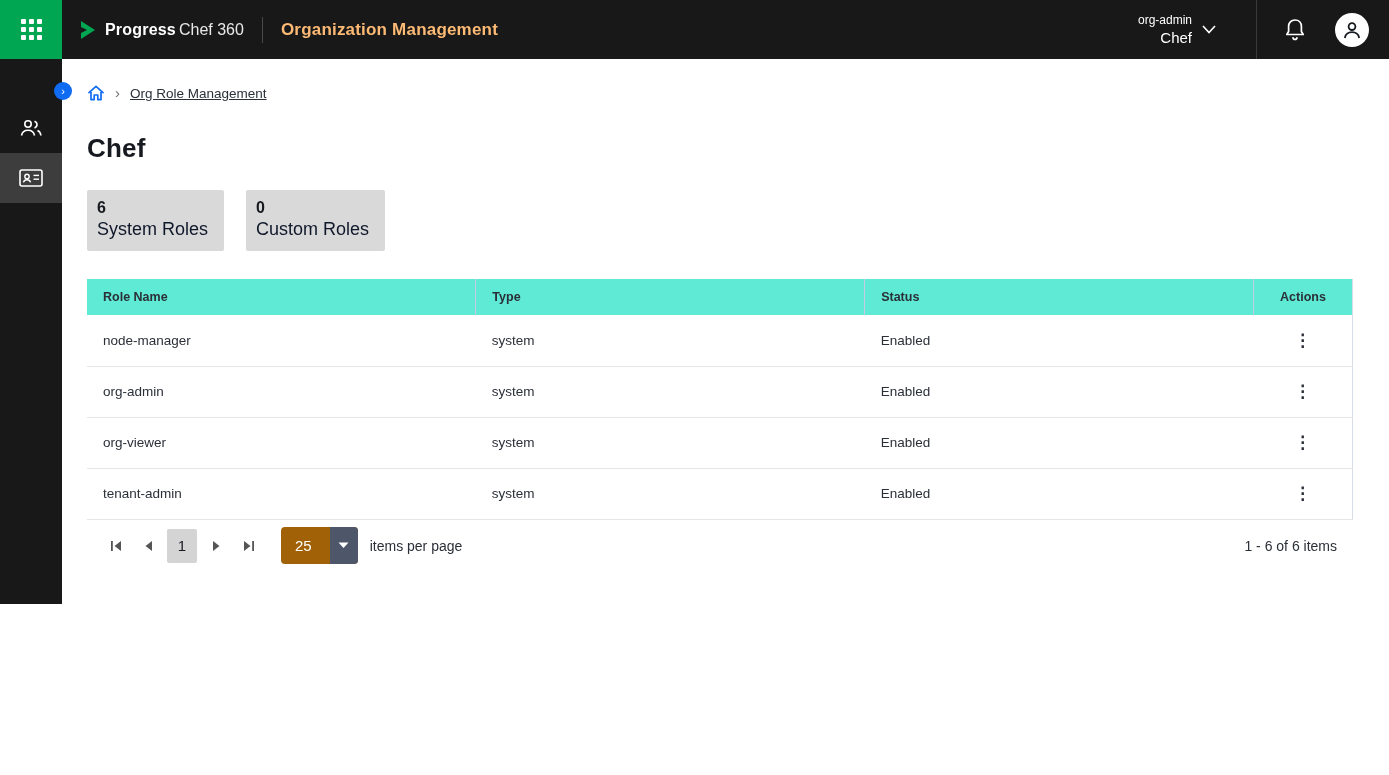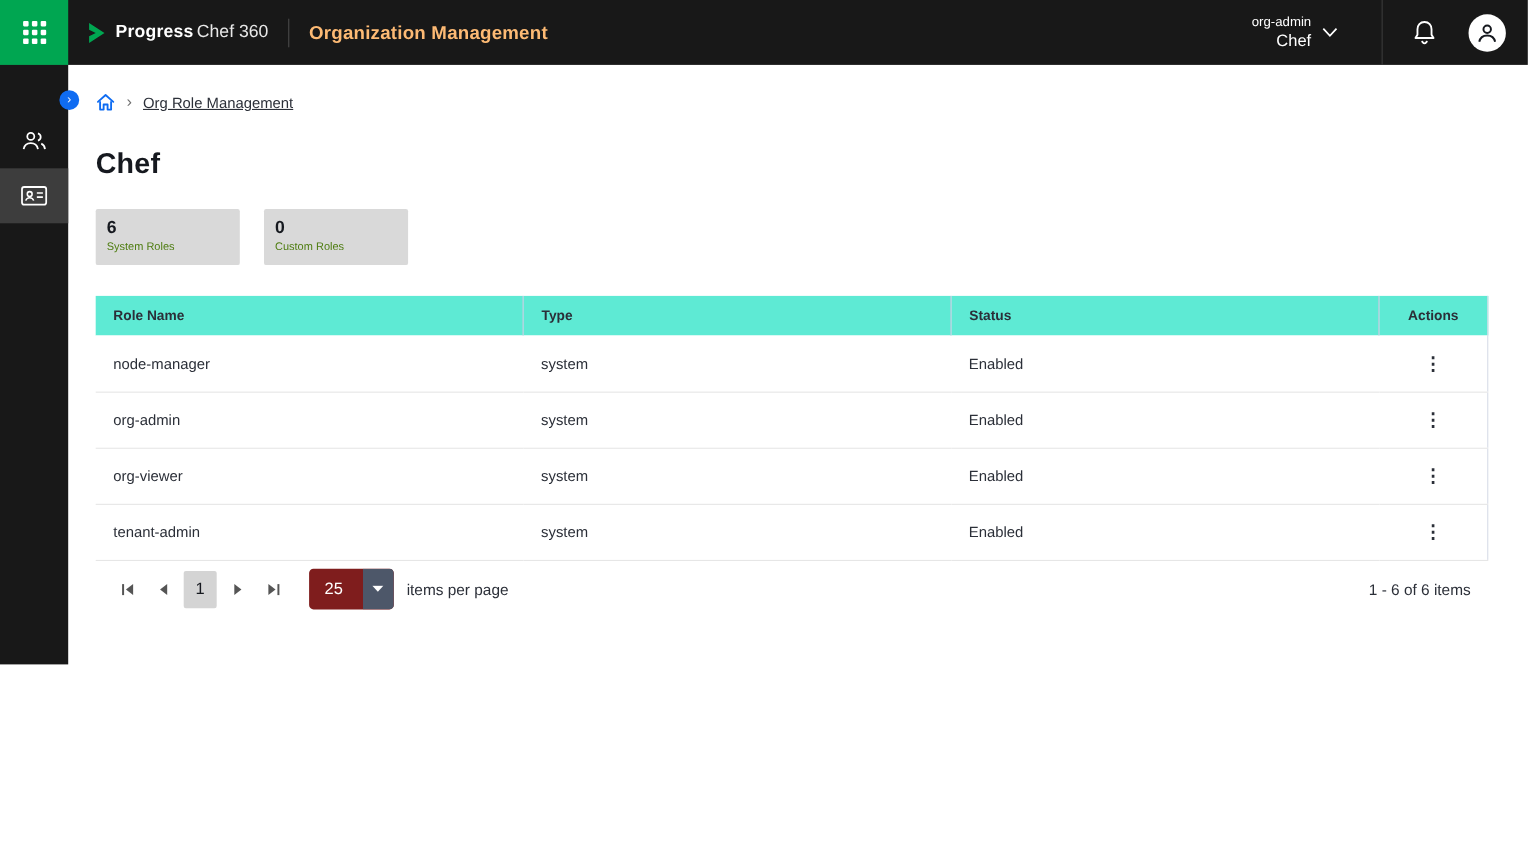--- a/index.html
+++ b/index.html
@@ -66,21 +66,21 @@
 
   .breadcrumb { display: flex; align-items: center; height: 20px; }
   .breadcrumb .crumb-sep { color: #707070; font-size: 15px; margin: 0 10px 2px 10px; }
   .breadcrumb-link { color: #2b2f38; font-size: 13.5px; text-decoration: underline; cursor: pointer; }
 
   .page-title { font-size: 26px; font-weight: 700; color: #16191f; margin-top: 30px; letter-spacing: .2px; }
 
   .stats-row { display: flex; gap: 22px; margin-top: 26px; }
   .stat-card { background: #d9d9d9; border-radius: 2px; padding: 9px 16px 11px 10px; min-width: 131px; }
   .stat-value { font-size: 16px; font-weight: 700; color: #16191f; }
-  .stat-label { font-size: 10px; color: #4d7c0f; margin-top: 2px; }
+  .stat-label { font-size: 18px; color: #0f172a; margin-top: 2px; }
 
   
   .table-block { margin-top: 28px; }
   .table-toolbar {
     background: #edeff8; height: 56px; display: flex; align-items: center;
     padding: 0 0 0 16px;
   }
   .table-title { font-size: 15px; color: #2b2f38; }
   .create-btn {
     margin-left: auto; background: #0F6CF2; color: #ffffff; border: none;
@@ -107,21 +107,21 @@
     width: 26px; height: 30px; background: transparent; border: none; cursor: pointer;
     display: flex; align-items: center; justify-content: center; margin-right: 6px; padding: 0;
   }
   .pg-current {
     width: 30px; height: 34px; background: #d4d4d4; border-radius: 2px;
     display: flex; align-items: center; justify-content: center;
     font-size: 15px; color: #16191f; margin-right: 6px; cursor: default;
   }
   .page-size {
     display: flex; align-items: stretch; height: 37px; margin-left: 14px; border-radius: 4px;
-    overflow: hidden; cursor: pointer; background: #7f1d1d;
+    overflow: hidden; cursor: pointer; background: #a16207;
   }
   .page-size-value { color: #ffffff; font-size: 15px; display: flex; align-items: center; padding: 0 18px 0 14px; }
   .page-size-arrow { width: 28px; background: #4d5769; display: flex; align-items: center; justify-content: center; }
   .page-size-arrow svg { display: block; }
   .items-per-page { font-size: 14px; color: #2b2f38; margin-left: 12px; }
   .range-label { margin-left: auto; font-size: 14px; color: #2b2f38; padding-right: 14px; }
 </style>
 </head>
 <body>
 

